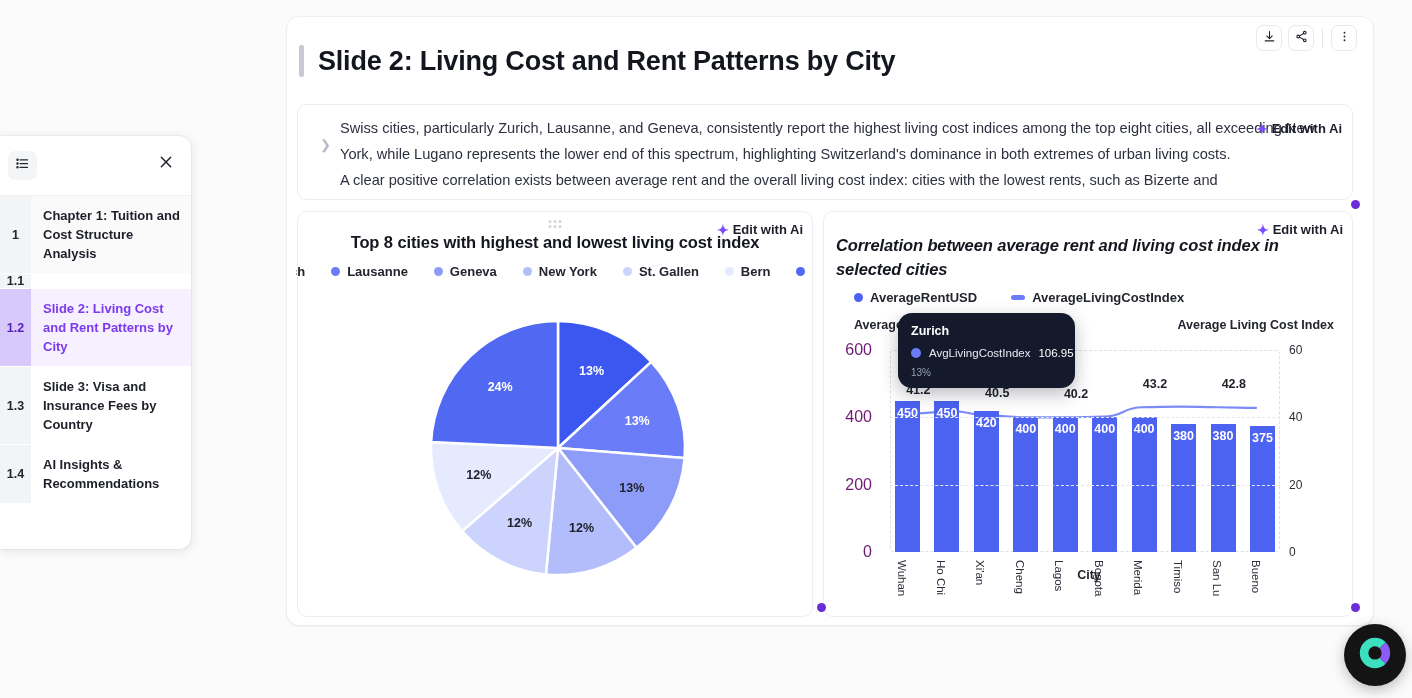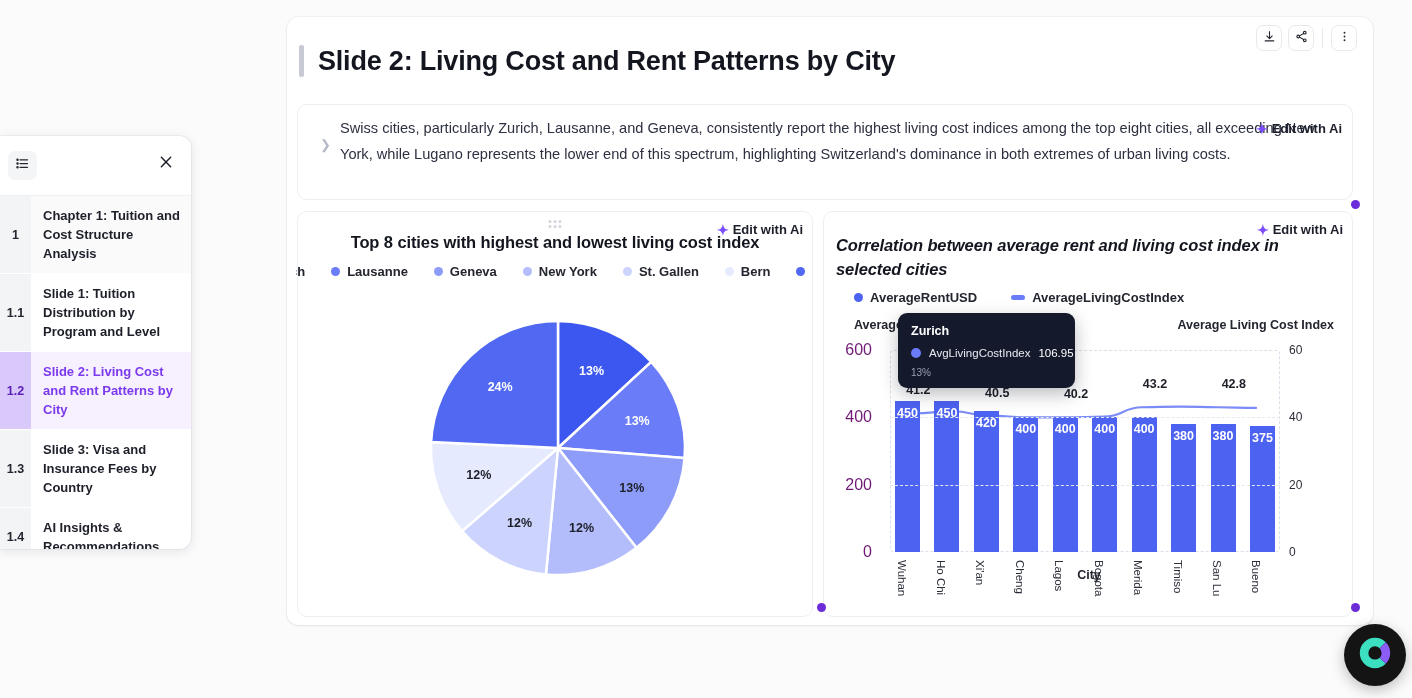--- a/index.html
+++ b/index.html
@@ -103,21 +103,21 @@
   
   .pie-wrap { position: absolute; left: 130px; top: 106px; width: 260px; height: 260px; }
   .pie-lbl {
     position: absolute; font-size: 12.5px; font-weight: 700;
     transform: translate(-50%, -50%); pointer-events: none;
   }
 
   
   .tooltip {
     position: absolute; left: 611px; top: 296px;
-    width: 177px; background: #141a2b; border-radius: 9px;
+    width: 177px; background: #141a2b; border-radius: 14px;
     padding: 11px 13px 10px 13px; z-index: 30;
     box-shadow: 0 6px 18px rgba(10,14,30,.28);
   }
   .tt-title { font-size: 12.5px; font-weight: 700; color: #fff; margin-bottom: 9px; }
   .tt-row { display: flex; align-items: center; gap: 8px; margin-bottom: 8px; }
   .tt-dot { width: 10px; height: 10px; border-radius: 50%; background: #6a7cf7; flex: 0 0 auto; }
   .tt-key { font-size: 11.5px; color: #e7e9f2; flex: 1; }
   .tt-val { font-size: 11.5px; font-weight: 400; color: #fff; }
   .tt-sub { font-size: 10px; color: #9aa0b4; }
 
@@ -242,20 +242,21 @@
     </div>
 
     <div class="summary">
       <div class="summary-caret">❯</div>
       <div class="edit-ai">
         <span class="spark">✦</span>
         <span>Edit with Ai</span>
       </div>
       <div class="summary-text">
         <p>Swiss cities, particularly Zurich, Lausanne, and Geneva, consistently report the highest living cost indices among the top eight cities, all exceeding New York, while Lugano represents the lower end of this spectrum, highlighting Switzerland's dominance in both extremes of urban living costs.</p>
+        <p>A clear positive correlation exists between average rent and the overall living cost index: cities with the lowest rents, such as Bizerte and</p>
       </div>
     </div>
 
     <div class="card card-left">
       <div class="drag-dots">
         <i></i>
           <i></i>
           <i></i>
           <i></i>
           <i></i>
@@ -463,21 +464,20 @@
         </span>
       </div>
     </div>
     <div class="sb-list" id="sb-list">
         <div class="sb-item chapter">
           <div class="sb-num">1</div>
           <div class="sb-lbl">Chapter 1: Tuition and Cost Structure Analysis</div>
         </div>
         <div class="sb-item">
           <div class="sb-num">1.1</div>
-          <div class="sb-lbl">Slide 1: Tuition Distribution by Program and Level</div>
         </div>
         <div class="sb-item active">
           <div class="sb-num">1.2</div>
           <div class="sb-lbl">Slide 2: Living Cost and Rent Patterns by City</div>
         </div>
         <div class="sb-item">
           <div class="sb-num">1.3</div>
           <div class="sb-lbl">Slide 3: Visa and Insurance Fees by Country</div>
         </div>
         <div class="sb-item">

